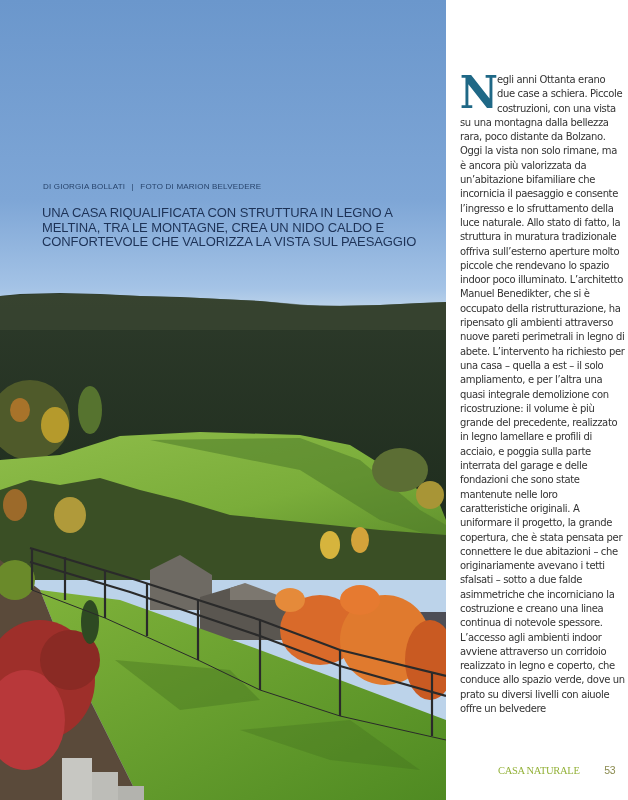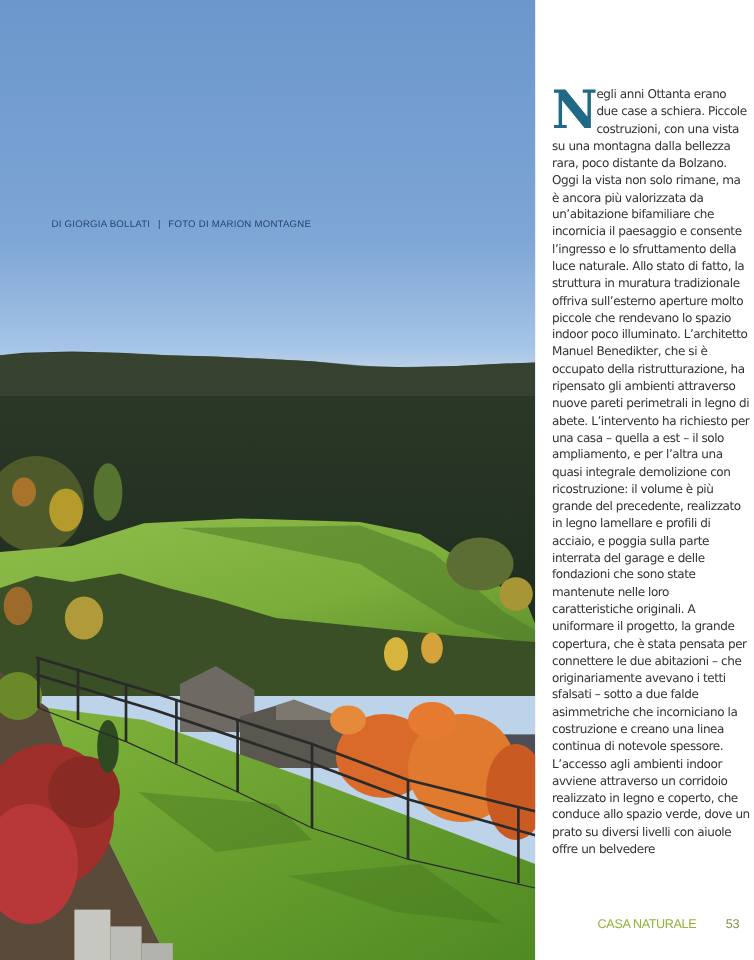--- a/index.html
+++ b/index.html
@@ -44,21 +44,21 @@
   .column p { margin: 0; }
   .dropcap {
     float: left; font-family: "DejaVu Serif", serif; font-size: 44px; line-height: 36px;
     color: #1f6886; margin: 2px 4px -2px -1px; font-weight: bold; width: 34px;
     transform: scaleX(0.95);
   }
   .footer {
     position: absolute; left: 498px; top: 764px; font-size: 10.5px; white-space: nowrap;
     letter-spacing: -0.3px;
   }
-  .footer .mag { color: #94b23a; }
+  .footer .mag { color: #94b23a; font-family: Liberation Serif, serif; }
   .footer .page { color: #8b8b4f; margin-left: 2px; padding-left: 20px; }
 </style>
 </head>
 <body>
 
 <div class="photo">
   <svg class="scene" width="446" height="800" viewBox="0 0 446 800">
     <defs>
       <linearGradient id="forest" x1="0" y1="0" x2="0" y2="1">
         <stop offset="0" stop-color="#2d3a2a"></stop>
@@ -135,23 +135,24 @@
     </g>
     <g stroke="#2a2a2a" stroke-width="1" fill="none">
       <path d="M32,590 L105,618 L198,660 L260,690 L340,716 L446,740"></path>
     </g>
   </svg>
 
 
   <div class="byline">
     <span>DI GIORGIA BOLLATI</span>
     <span class="sep">|</span>
-    <span>FOTO DI MARION MONTAGNE</span>
+    <span>FOTO DI MARION BELVEDERE</span>
   </div>
 
+  <div class="subtitle">UNA CASA RIQUALIFICATA CON STRUTTURA IN LEGNO A MELTINA, TRA LE MONTAGNE, CREA UN NIDO CALDO E CONFORTEVOLE CHE VALORIZZA LA VISTA SUL PAESAGGIO</div>
 </div>
 
 <div class="column">
   <span class="dropcap">N</span>
   <p>egli anni Ottanta erano due case a schiera. Piccole costruzioni, con una vista su una montagna dalla bellezza rara, poco distante da Bolzano. Oggi la vista non solo rimane, ma è ancora più valorizzata da un’abitazione bifamiliare che incornicia il paesaggio e consente l’ingresso e lo sfruttamento della luce naturale. Allo stato di fatto, la struttura in muratura tradizionale offriva sull’esterno aperture molto piccole che rendevano lo spazio indoor poco illuminato. L’architetto Manuel Benedikter, che si è occupato della ristrutturazione, ha ripensato gli ambienti attraverso nuove pareti perimetrali in legno di abete. L’intervento ha richiesto per una casa – quella a est – il solo ampliamento, e per l’altra una quasi integrale demolizione con ricostruzione: il volume è più grande del precedente, realizzato in legno lamellare e profili di acciaio, e poggia sulla parte interrata del garage e delle fondazioni che sono state mantenute nelle loro caratteristiche originali. A uniformare il progetto, la grande copertura, che è stata pensata per connettere le due abitazioni – che originariamente avevano i tetti sfalsati – sotto a due falde asimmetriche che incorniciano la costruzione e creano una linea continua di notevole spessore. L’accesso agli ambienti indoor avviene attraverso un corridoio realizzato in legno e coperto, che conduce allo spazio verde, dove un prato su diversi livelli con aiuole offre un belvedere</p>
 </div>
 
 <div class="footer">
   <span class="mag">CASA NATURALE</span>
   <span class="page">53</span>

